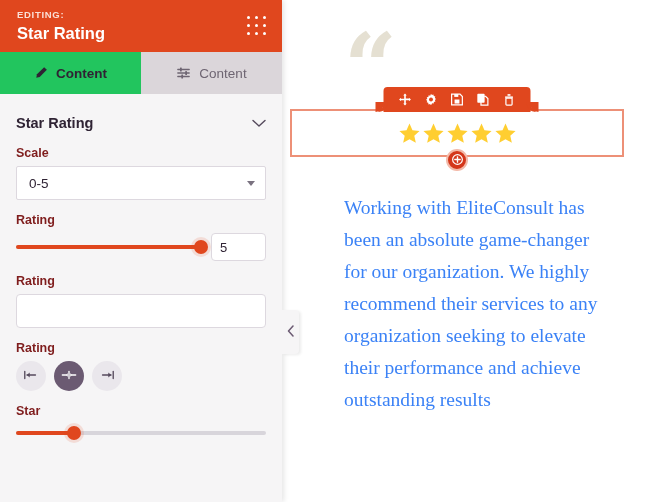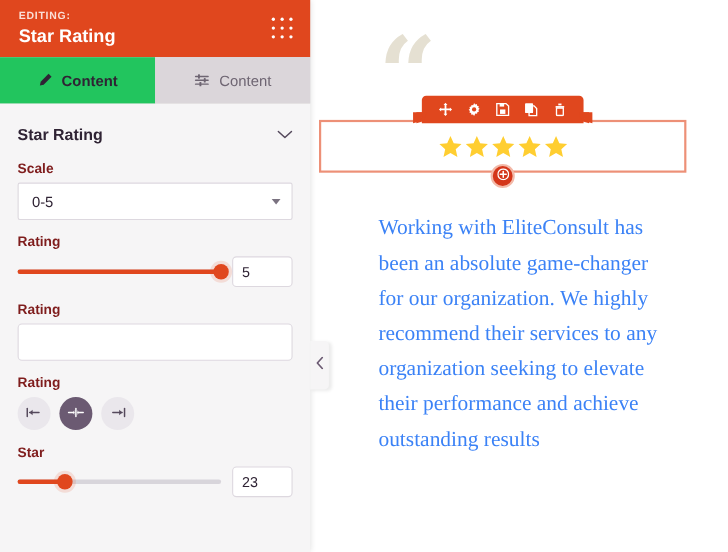--- a/index.html
+++ b/index.html
@@ -449,21 +449,20 @@
       </div>
 
       <div class="field-group">
         <span class="field-label">Star</span>
         <div class="slider-row">
           <div class="slider">
             <div class="slider-track"></div>
             <div class="slider-fill" id="size-fill" style="width: 23%;"></div>
             <div class="slider-thumb" id="size-thumb" style="left: 23%;"></div>
           </div>
-          <input class="num-input" id="size-input" type="text" value="23" style="">
         </div>
       </div>
 
     </div>
   </div>
 
   <div class="collapse-handle">
     <span>
       <svg width="8" height="12" viewBox="0 0 8 12">
         <path d="M6 1L1.5 6 6 11" fill="none" stroke="#6b5a72" stroke-width="1.5" stroke-linecap="round" stroke-linejoin="round"></path>

